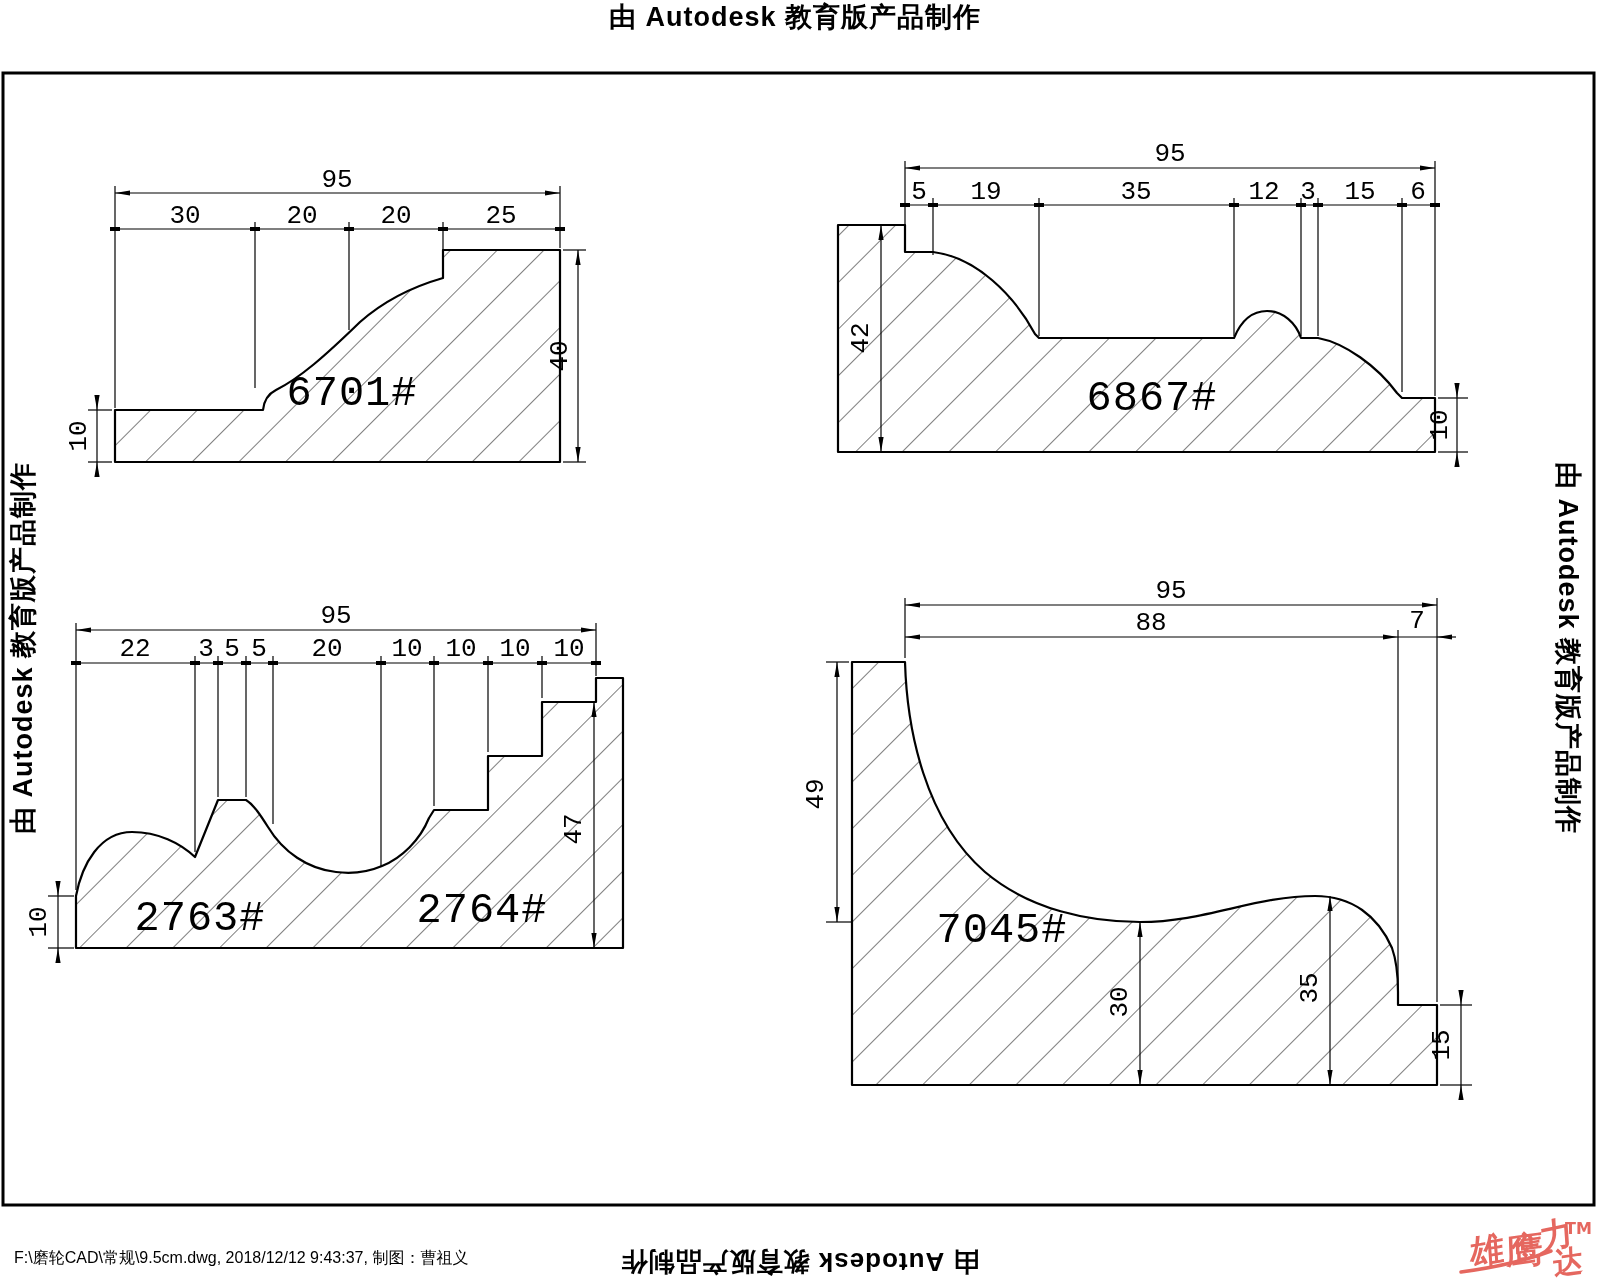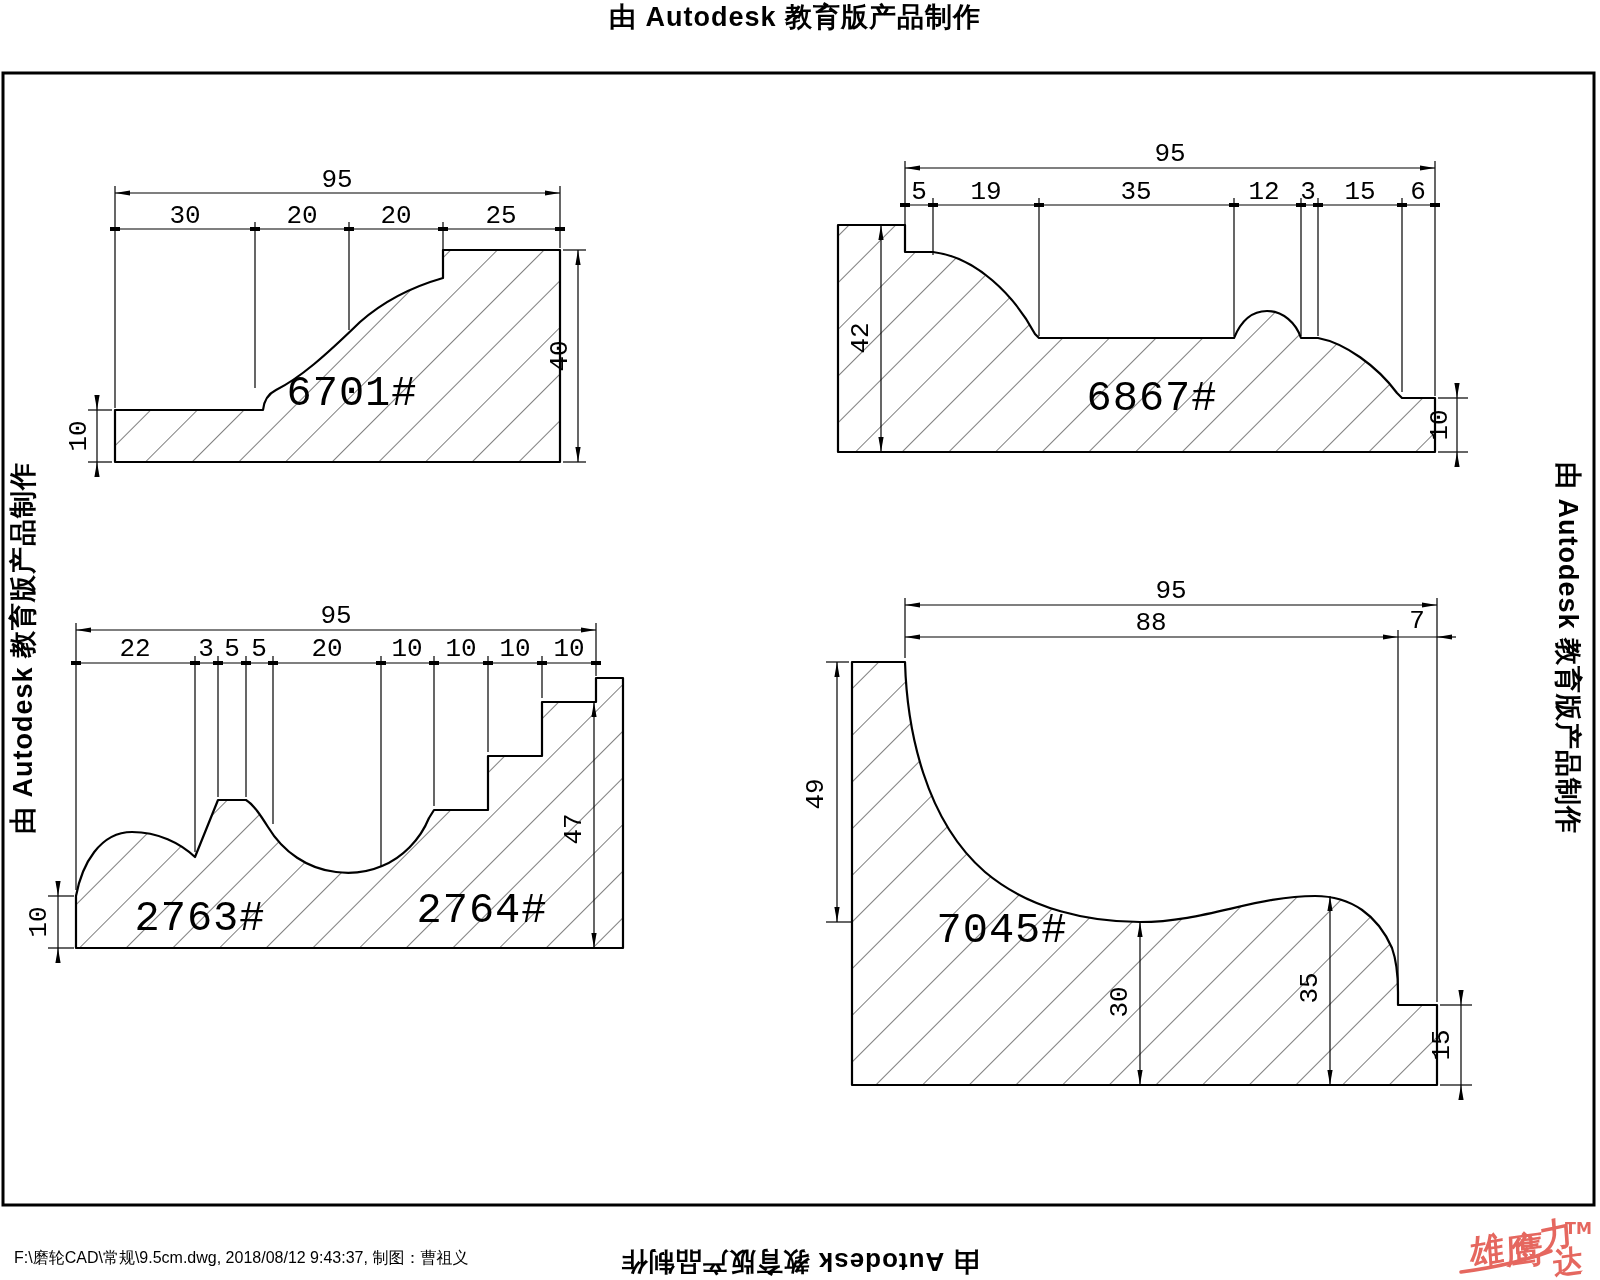--- a/index.html
+++ b/index.html
@@ -205,21 +205,21 @@
   </g>
 
   <path d="M1461,1272 C1492,1268 1522,1262 1551,1251" fill="none" stroke="#e5675f" stroke-width="3.5" stroke-linecap="round"></path>
 </svg>
 
 <div class="wm" style="left:795px;top:17px;">由 Autodesk 教育版产品制作</div>
 <div class="wm rot-left" style="left:23px;top:648px;">由 Autodesk 教育版产品制作</div>
 <div class="wm rot-right" style="left:1568px;top:648px;">由 Autodesk 教育版产品制作</div>
 <div class="wm rot-flip" style="left:800px;top:1261px;">由 Autodesk 教育版产品制作</div>
 
-<div class="plotinfo">F:\磨轮CAD\常规\9.5cm.dwg, 2018/08/12 9:43:37, 制图：曹祖义</div>
+<div class="plotinfo">F:\磨轮CAD\常规\9.5cm.dwg, 2018/12/12 9:43:37, 制图：曹祖义</div>
 
 <div>
   <span class="logo-char" style="left:1470px;top:1228px;font-size:34px;transform:rotate(-10deg) skewX(-6deg);">雄</span>
   <span class="logo-char" style="left:1506px;top:1226px;font-size:37px;transform:rotate(-8deg) skewX(-6deg);">鹰</span>
   <span class="logo-char" style="left:1539px;top:1213px;font-size:34px;transform:rotate(-12deg) skewX(-8deg);">力</span>
   <span class="logo-char" style="left:1553px;top:1242px;font-size:30px;transform:rotate(-8deg) skewX(-6deg);">达</span>
   <span class="logo-char" style="left:1565px;top:1219px;font-size:16px;transform:none;">TM</span>
 </div>
 
 </div>

